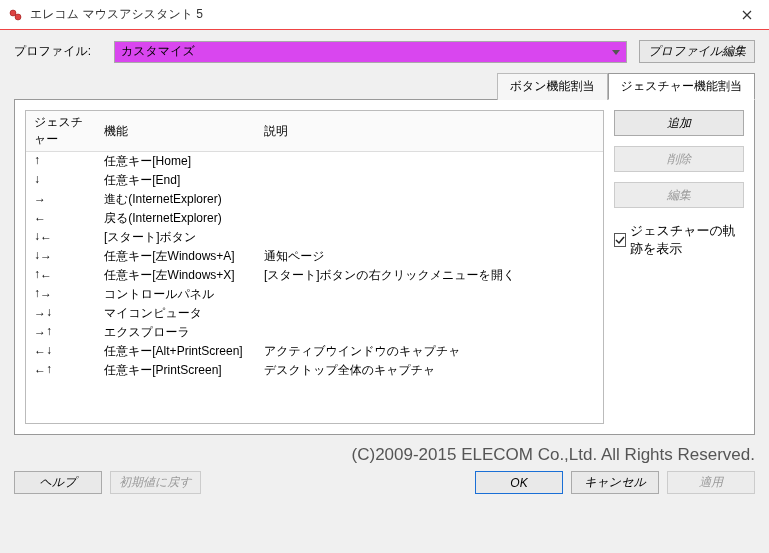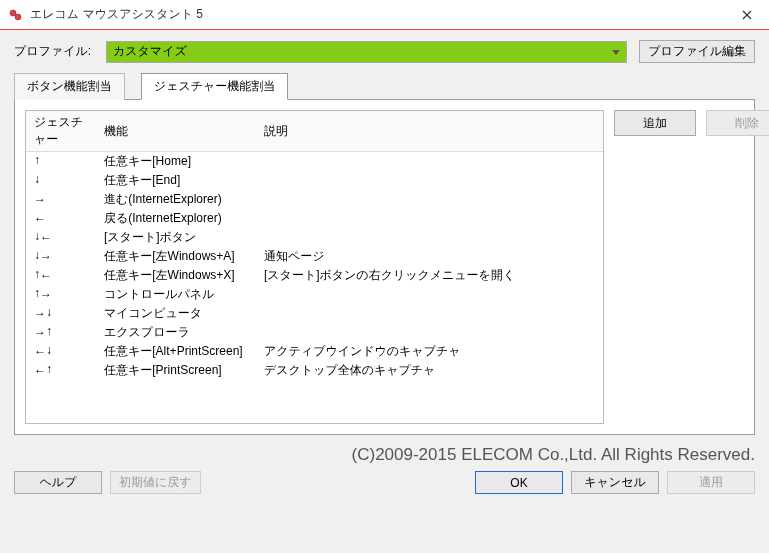--- a/index.html
+++ b/index.html
@@ -24,36 +24,36 @@
 .titlebar .close {
   width: 44px; height: 30px; display: flex; align-items: center; justify-content: center;
   font-size: 14px; color: #333; cursor: pointer;
 }
 
 .client { padding: 10px 14px 6px 14px; background: #f0f0f0; }
 
 .profile-row { display: flex; align-items: center; gap: 12px; margin-bottom: 10px; }
 .profile-label { font-size: 12px; width: 80px; }
 .profile-select {
-  flex: 1; height: 22px; background: #84cc16; border: 1px solid #aaa;
-  display: flex; align-items: center; padding: 0 6px; position: relative;
+  flex: 1; height: 22px; background: #d946ef; border: 1px solid #aaa;
+  display: flex; align-items: center; padding: 0 6px; position: relative; margin-left: 8px;
 }
 .profile-select::after {
   content: ""; position: absolute; right: 6px; top: 8px;
   border-left: 4px solid transparent; border-right: 4px solid transparent;
   border-top: 5px solid #555;
 }
 .btn {
   height: 23px; border: 1px solid #aaa; background: #e9e9e9;
   display: inline-flex; align-items: center; justify-content: center;
-  font-size: 12px; padding: 0 8px; cursor: pointer; min-width: 82px;
+  font-size: 12px; padding: 0 8px; cursor: pointer; min-width: 82px; font-style: italic;
 }
 .btn:disabled, .btn.disabled { color: #9a9a9a; border-color: #ccc; background: #ececec; cursor: default; }
 
-.tabs { display: flex; gap: 16px; margin-bottom: -1px; }
+.tabs { display: flex; gap: 0; margin-bottom: -1px; justify-content: flex-end; }
 .tab {
   border: 1px solid #bbb; border-bottom: none; background: #f6f6f6;
   padding: 4px 12px; font-size: 12px; cursor: pointer; position: relative;
 }
 .tab.active { background: #fff; border: 1px solid #999; border-bottom: 1px solid #fff; z-index: 2; }
 
 .panel {
   border: 1px solid #999; background: #fff; padding: 10px;
   display: flex; gap: 10px; height: 336px;
 }
@@ -62,21 +62,21 @@
 .gtable th {
   text-align: left; font-weight: normal; padding: 3px 8px;
   border-bottom: 1px solid #ddd; background: #fafafa;
 }
 .gtable th.c1 { width: 70px; }
 .gtable th.c2 { width: 160px; }
 .gtable td { padding: 1px 8px; white-space: nowrap; vertical-align: top; }
 .gtable td.c1 { width: 70px; }
 .gtable td.c2 { width: 160px; }
 
-.sidebtns { width: 130px; display: flex; gap: 10px; }
+.sidebtns { width: 130px; display: flex; flex-direction: column; gap: 10px; }
 .sidebtns .btn { width: 100%; height: 26px; }
 .chk-row { display: flex; align-items: center; gap: 4px; margin-top: 4px; font-size: 13px; }
 .chk { width: 14px; height: 14px; border: 1px solid #555; background: #fff; display: inline-flex; align-items: center; justify-content: center; }
 .chk svg { width: 10px; height: 10px; }
 
 .footer { display: flex; align-items: center; padding: 6px 14px 10px 14px; gap: 8px; }
 .copyright { text-align: right; font-size: 17px; color: #555; padding: 4px 14px 0 0; }
 .footer .spacer { flex: 1; }
 .footer .btn { min-width: 88px; }
 .btn.default { border: 1.5px solid #1a6fd6; }

